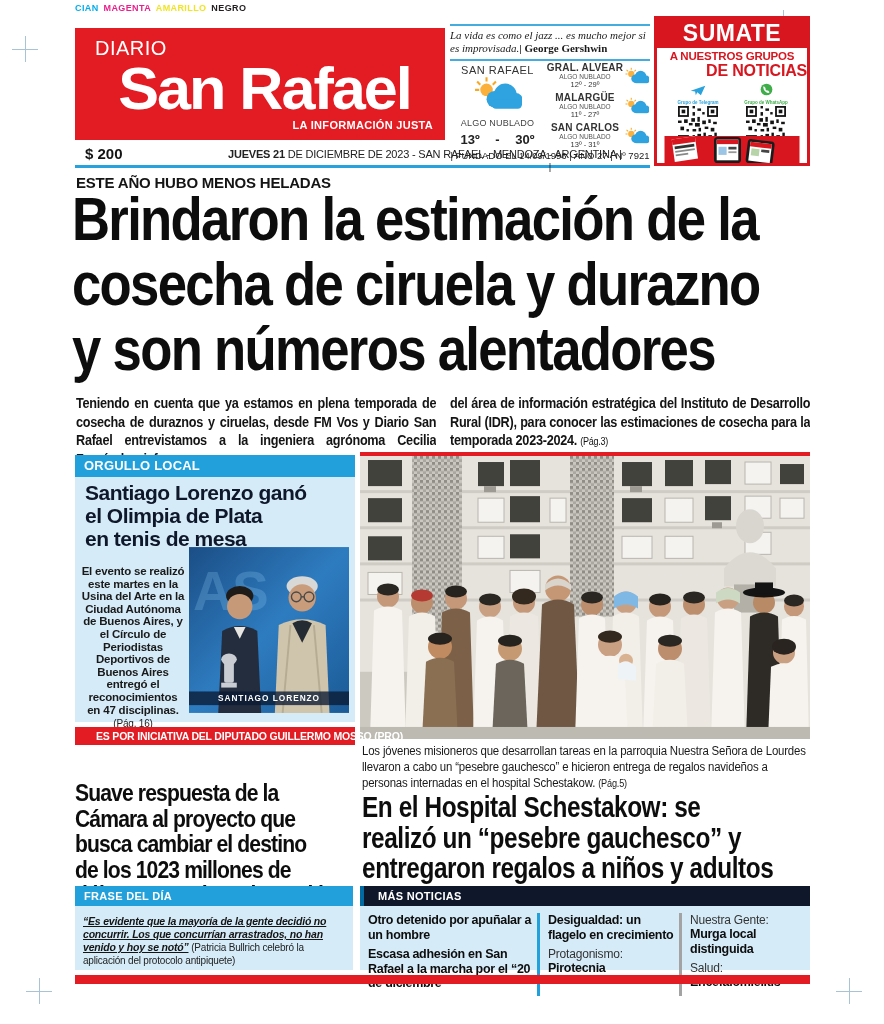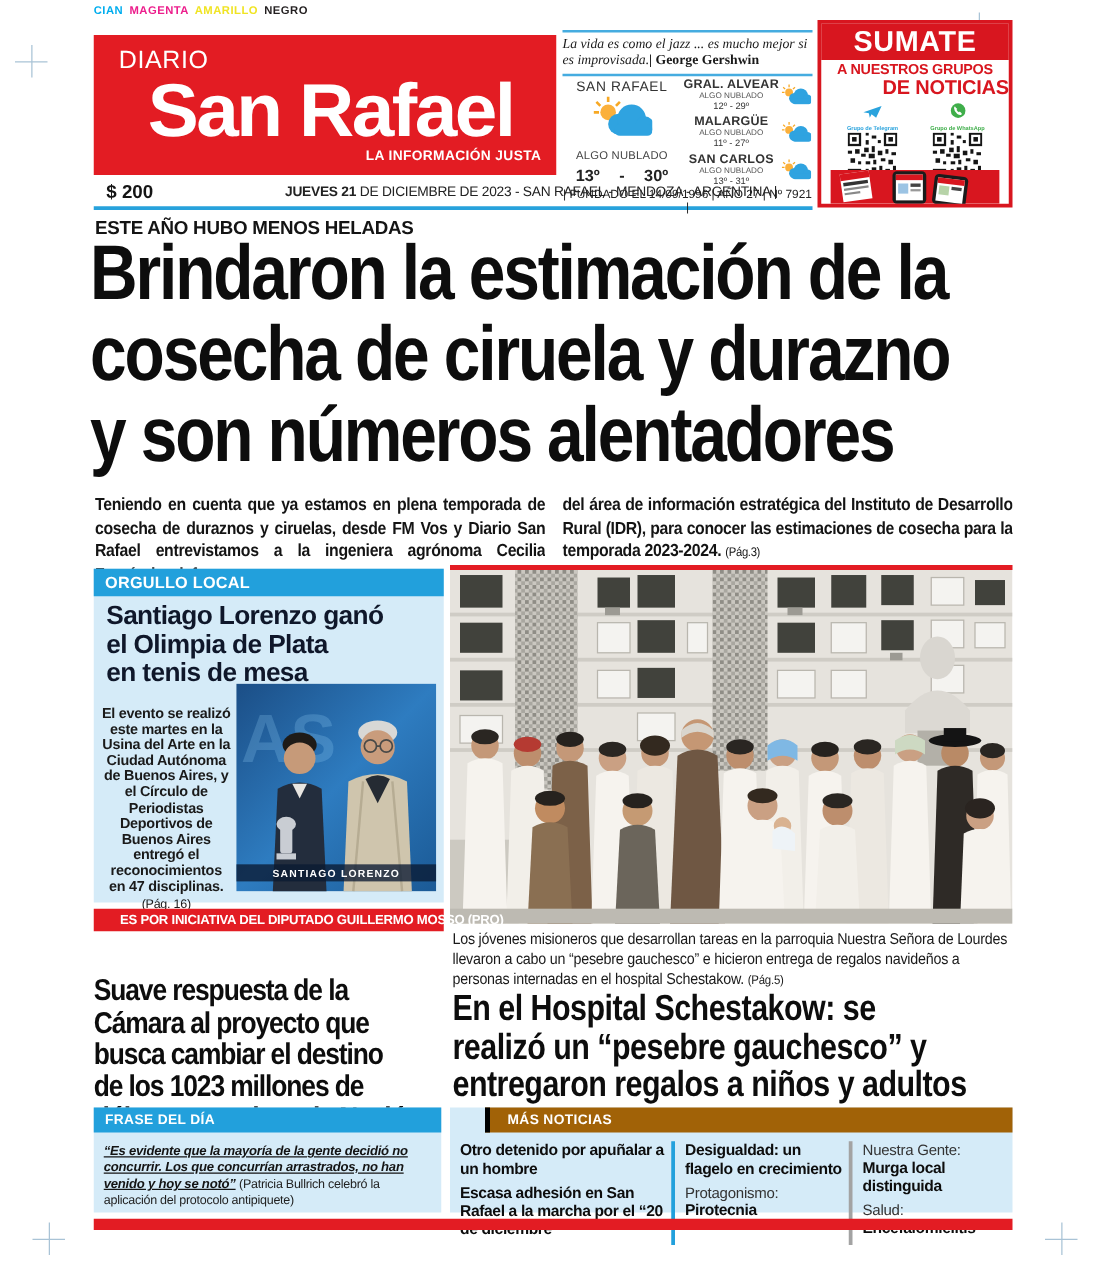--- a/index.html
+++ b/index.html
@@ -102,22 +102,22 @@
   
   .frase{left:75px;top:886px;width:278px;height:84px;background:#d5ebf8;}
   .f-bar{height:20px;background:#22a0dc;color:#fff;font-size:11px;font-weight:bold;
          line-height:20px;padding-left:9px;letter-spacing:.3px;}
   .f-body{padding:9px 8px 0 8px;font-size:10.5px;line-height:13px;letter-spacing:-.2px;}
   .f-body b{font-style:italic;text-decoration:underline;}
   .f-attr{font-size:10px;color:#222;}
 
   
   .masnot{left:360px;top:886px;width:450px;height:84px;background:#d5ebf8;}
-  .n-bar{height:20px;background:#a16207;color:#fff;font-size:11px;font-weight:bold;line-height:20px;
-         padding-left:14px;letter-spacing:.3px;border-left:4px solid #000000;margin-left:28px;}
+  .n-bar{height:20px;background:#0f172a;color:#fff;font-size:11px;font-weight:bold;line-height:20px;
+         padding-left:14px;letter-spacing:.3px;border-left:4px solid #0369a1;}
   .n-cols{display:flex;padding:7px 6px 0 8px;}
   .n-col{overflow:hidden;}
   .n-col1{width:178px;}
   .n-col2{width:138px;border-left:3px solid #22a0dc;padding-left:8px;}
   .n-col3{width:120px;border-left:3px solid #a3a3a3;padding-left:8px;}
   .n-item{font-size:12.5px;font-weight:bold;line-height:14.5px;letter-spacing:-.3px;margin-bottom:5px;color:#0d0d0d;}
   .n-label{font-size:12px;color:#333;line-height:14px;letter-spacing:-.2px;}
 
   .bottom-rule{left:75px;top:975px;width:735px;height:9px;background:#e31c23;}
   .hidden-defs{position:absolute;width:0;height:0;overflow:hidden;}

